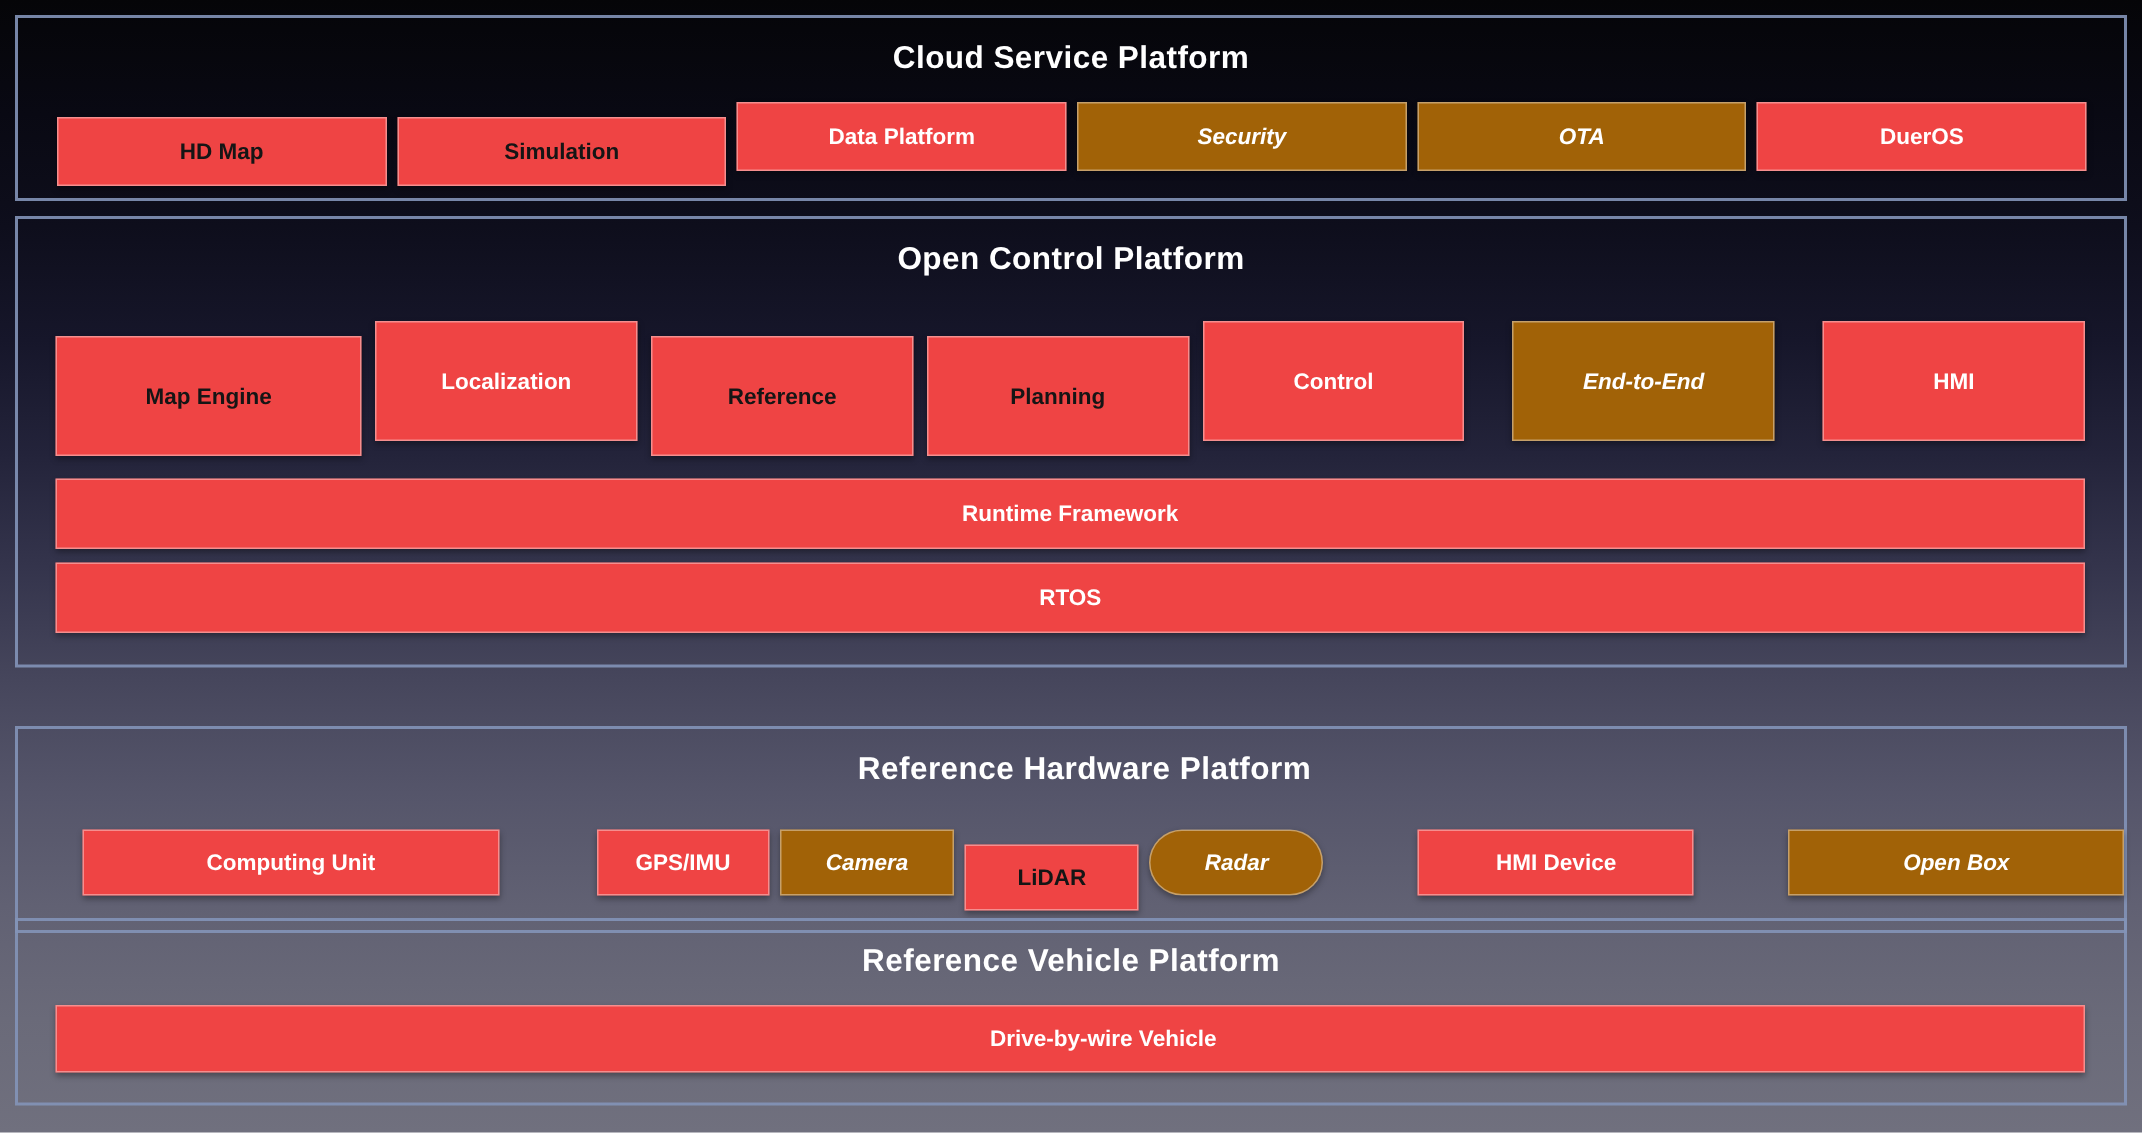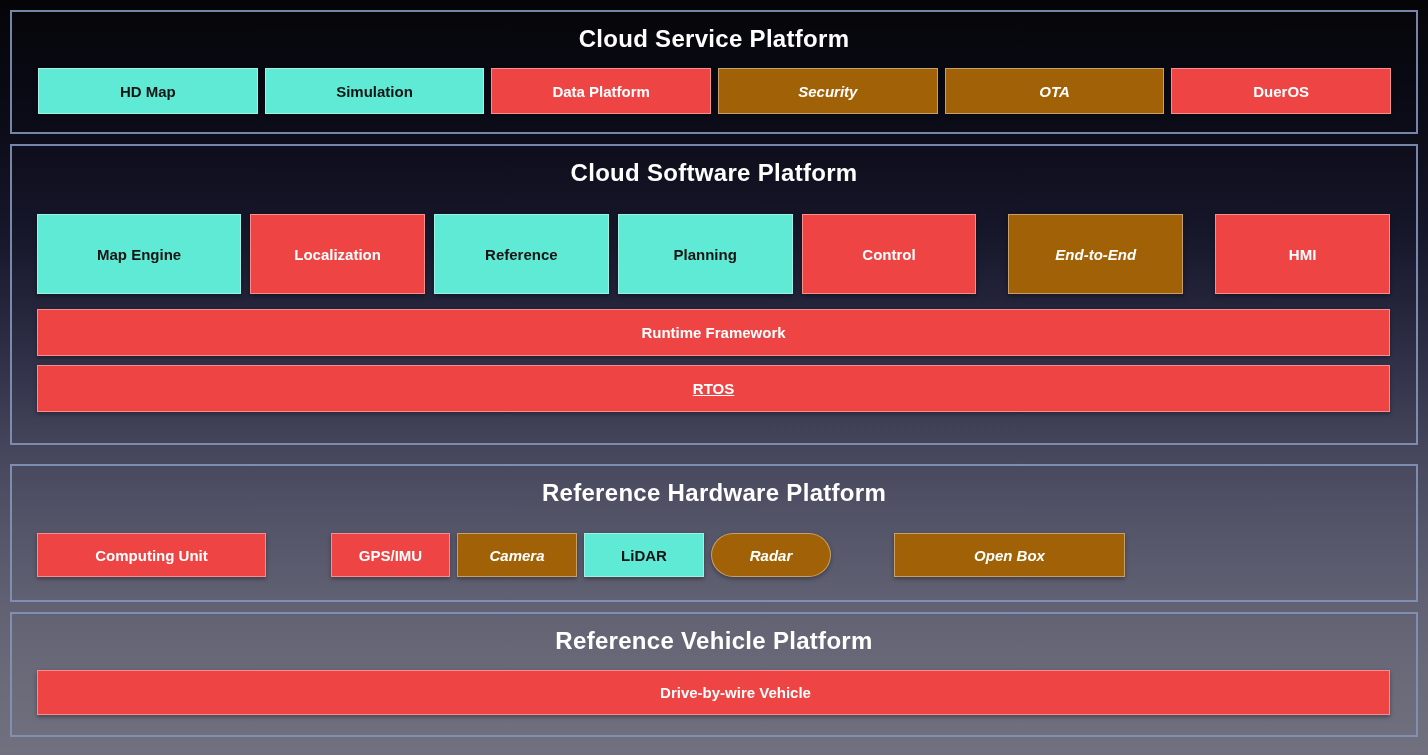--- a/index.html
+++ b/index.html
@@ -31,39 +31,39 @@
     left: 10px;
     width: 1408px;
     border: 2px solid rgba(131, 148, 184, 0.9);
     box-sizing: border-box;
   }
 
   .section-title {
     text-align: center;
     color: #ffffff;
     font-weight: bold;
-    font-size: 24px;
+    font-size: 21px;
     letter-spacing: 0.3px;
     margin-top: 13px;
     height: 28px;
     line-height: 28px;
   }
 
   .box {
     display: flex;
     align-items: center;
     justify-content: center;
     font-weight: bold;
     font-size: 15px;
     box-sizing: border-box;
     border: 1px solid rgba(255, 255, 255, 0.4);
     box-shadow: 0 2px 4px rgba(0, 0, 0, 0.35);
     text-align: center;
   }
-  .yellow { background: #5eead4; color: #151515; }
+  .yellow { background: #ef4444; color: #151515; margin-top: 10px; }
   .blue   { background: #ef4444; color: #ffffff; }
   .red    { background: #a16207; color: #ffffff; font-style: italic; }
 
   
   #section-cloud { top: 10px; height: 124px; }
   .cloud-row {
     display: flex;
     margin: 15px 25px 0 26px;
     gap: 7px;
   }
@@ -76,30 +76,30 @@
     margin: 27px 26px 0 25px;
   }
   .sw-row .box { flex: 1; height: 80px; margin-left: 9px; }
   .sw-row .box:first-child { flex: 1.17; margin-left: 0; }
   .sw-row .box.wide-gap { margin-left: 32px; }
 
   .full-bar {
     margin: 15px 26px 0 25px;
     height: 47px;
   }
-  .full-bar + .full-bar { margin-top: 9px; text-decoration: underline; }
+  .full-bar + .full-bar { margin-top: 9px; }
 
   
-  #section-hardware { top: 464px; height: 138px; }
+  #section-hardware { top: 484px; height: 138px; padding-left: 18px; }
   .hw-row {
     display: flex;
     margin: 26px 0 0 25px;
   }
   .hw-row .box { height: 44px; }
-  .hw-box-computing { width: 229px; }
+  .hw-box-computing { width: 287px; }
   .hw-box-gps      { width: 119px; margin-left: 65px; text-align: right; }
   .hw-box-camera   { width: 120px; margin-left: 7px; }
   .hw-box-lidar    { width: 120px; margin-left: 7px; }
   .hw-box-radar    { width: 120px; margin-left: 7px; border-radius: 22px; }
   .hw-box-hmi      { width: 190px; margin-left: 63px; }
   .hw-box-blackbox { width: 231px; margin-left: 63px; }
 
   
   #section-vehicle { top: 612px; height: 125px; }
   .vehicle-bar {
@@ -117,21 +117,21 @@
     <div class="box yellow">HD Map</div>
     <div class="box yellow">Simulation</div>
     <div class="box blue">Data Platform</div>
     <div class="box red">Security</div>
     <div class="box red">OTA</div>
     <div class="box blue">DuerOS</div>
   </div>
 </div>
 
 <div class="section" id="section-software">
-  <div class="section-title">Cloud Software Platform</div>
+  <div class="section-title">Open Control Platform</div>
   <div class="sw-row">
     <div class="box yellow">Map Engine</div>
     <div class="box blue">Localization</div>
     <div class="box yellow">Reference</div>
     <div class="box yellow">Planning</div>
     <div class="box blue">Control</div>
     <div class="box red wide-gap">End-to-End</div>
     <div class="box blue wide-gap">HMI</div>
   </div>
   <div class="box blue full-bar">Runtime Framework</div>
@@ -139,20 +139,21 @@
 </div>
 
 <div class="section" id="section-hardware">
   <div class="section-title">Reference Hardware Platform</div>
   <div class="hw-row">
     <div class="box blue hw-box-computing">Computing Unit</div>
     <div class="box blue hw-box-gps">GPS/IMU</div>
     <div class="box red hw-box-camera">Camera</div>
     <div class="box yellow hw-box-lidar">LiDAR</div>
     <div class="box red hw-box-radar">Radar</div>
+    <div class="box blue hw-box-hmi">HMI Device</div>
     <div class="box red hw-box-blackbox">Open Box</div>
   </div>
 </div>
 
 <div class="section" id="section-vehicle">
   <div class="section-title">Reference Vehicle Platform</div>
   <div class="box blue vehicle-bar">Drive-by-wire Vehicle</div>
 </div>
 
 </body></html>

